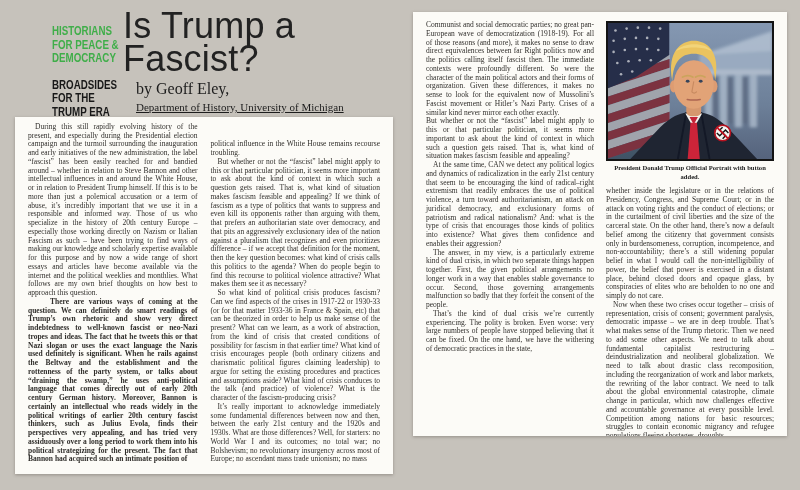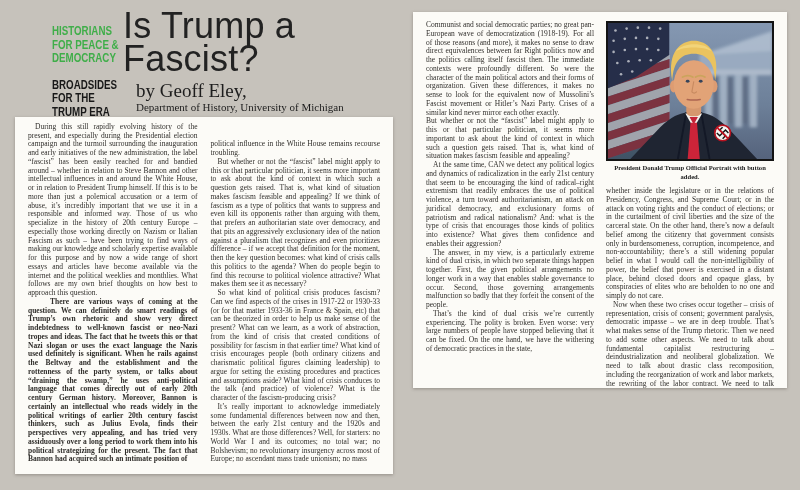--- a/index.html
+++ b/index.html
@@ -21,34 +21,34 @@
   .masthead .org{color:#3fae49;}
   .masthead .series,.masthead .issue{color:#181818;}
   .article-title{
     position:absolute;left:122px;top:8px;width:240px;margin:1px;
     font-family:"Liberation Sans", sans-serif;
     font-weight:normal;font-size:36px;line-height:33px;
     color:#222;letter-spacing:0.2px;
   }
   .byline{
     position:absolute;left:136px;top:80px;
-    font-size:19px;color:#1d1d1d;
+    font-size:16px;color:#1d1d1d;
   }
   .affiliation{
     position:absolute;left:136px;top:101px;
-    font-size:11px;color:#1d1d1d;
+    font-size:11px;color:#1d1d1d;text-decoration:underline;
   }
   
   .panel{
     position:absolute;background:#fcfbf7;
     box-shadow:0 1px 3px rgba(70,63,55,0.38);
     box-sizing:border-box;display:flex;overflow:hidden;
   }
   .left-panel{left:15px;top:117px;width:378px;height:357px;padding:10px 13px;gap:13px;align-items:flex-end;}
-  .right-panel{left:413px;top:12px;width:374px;height:376px;padding:9px 13px;gap:12px;}
+  .right-panel{left:413px;top:12px;width:374px;height:424px;padding:9px 13px;gap:12px;}
   .col{flex:1;min-width:0;}
   .body-text p{
     margin:0;font-size:7.5px;line-height:8.75px;
     text-align:justify;color:#302e2b;text-indent:7px;
   }
   .body-text p.no-indent{text-indent:0;}
   .body-text p.big-indent{text-indent:22px;font-weight:bold;}
   .pull-quote{
     margin:9px 0 8px 0;
     font-size:11px;line-height:12.8px;

